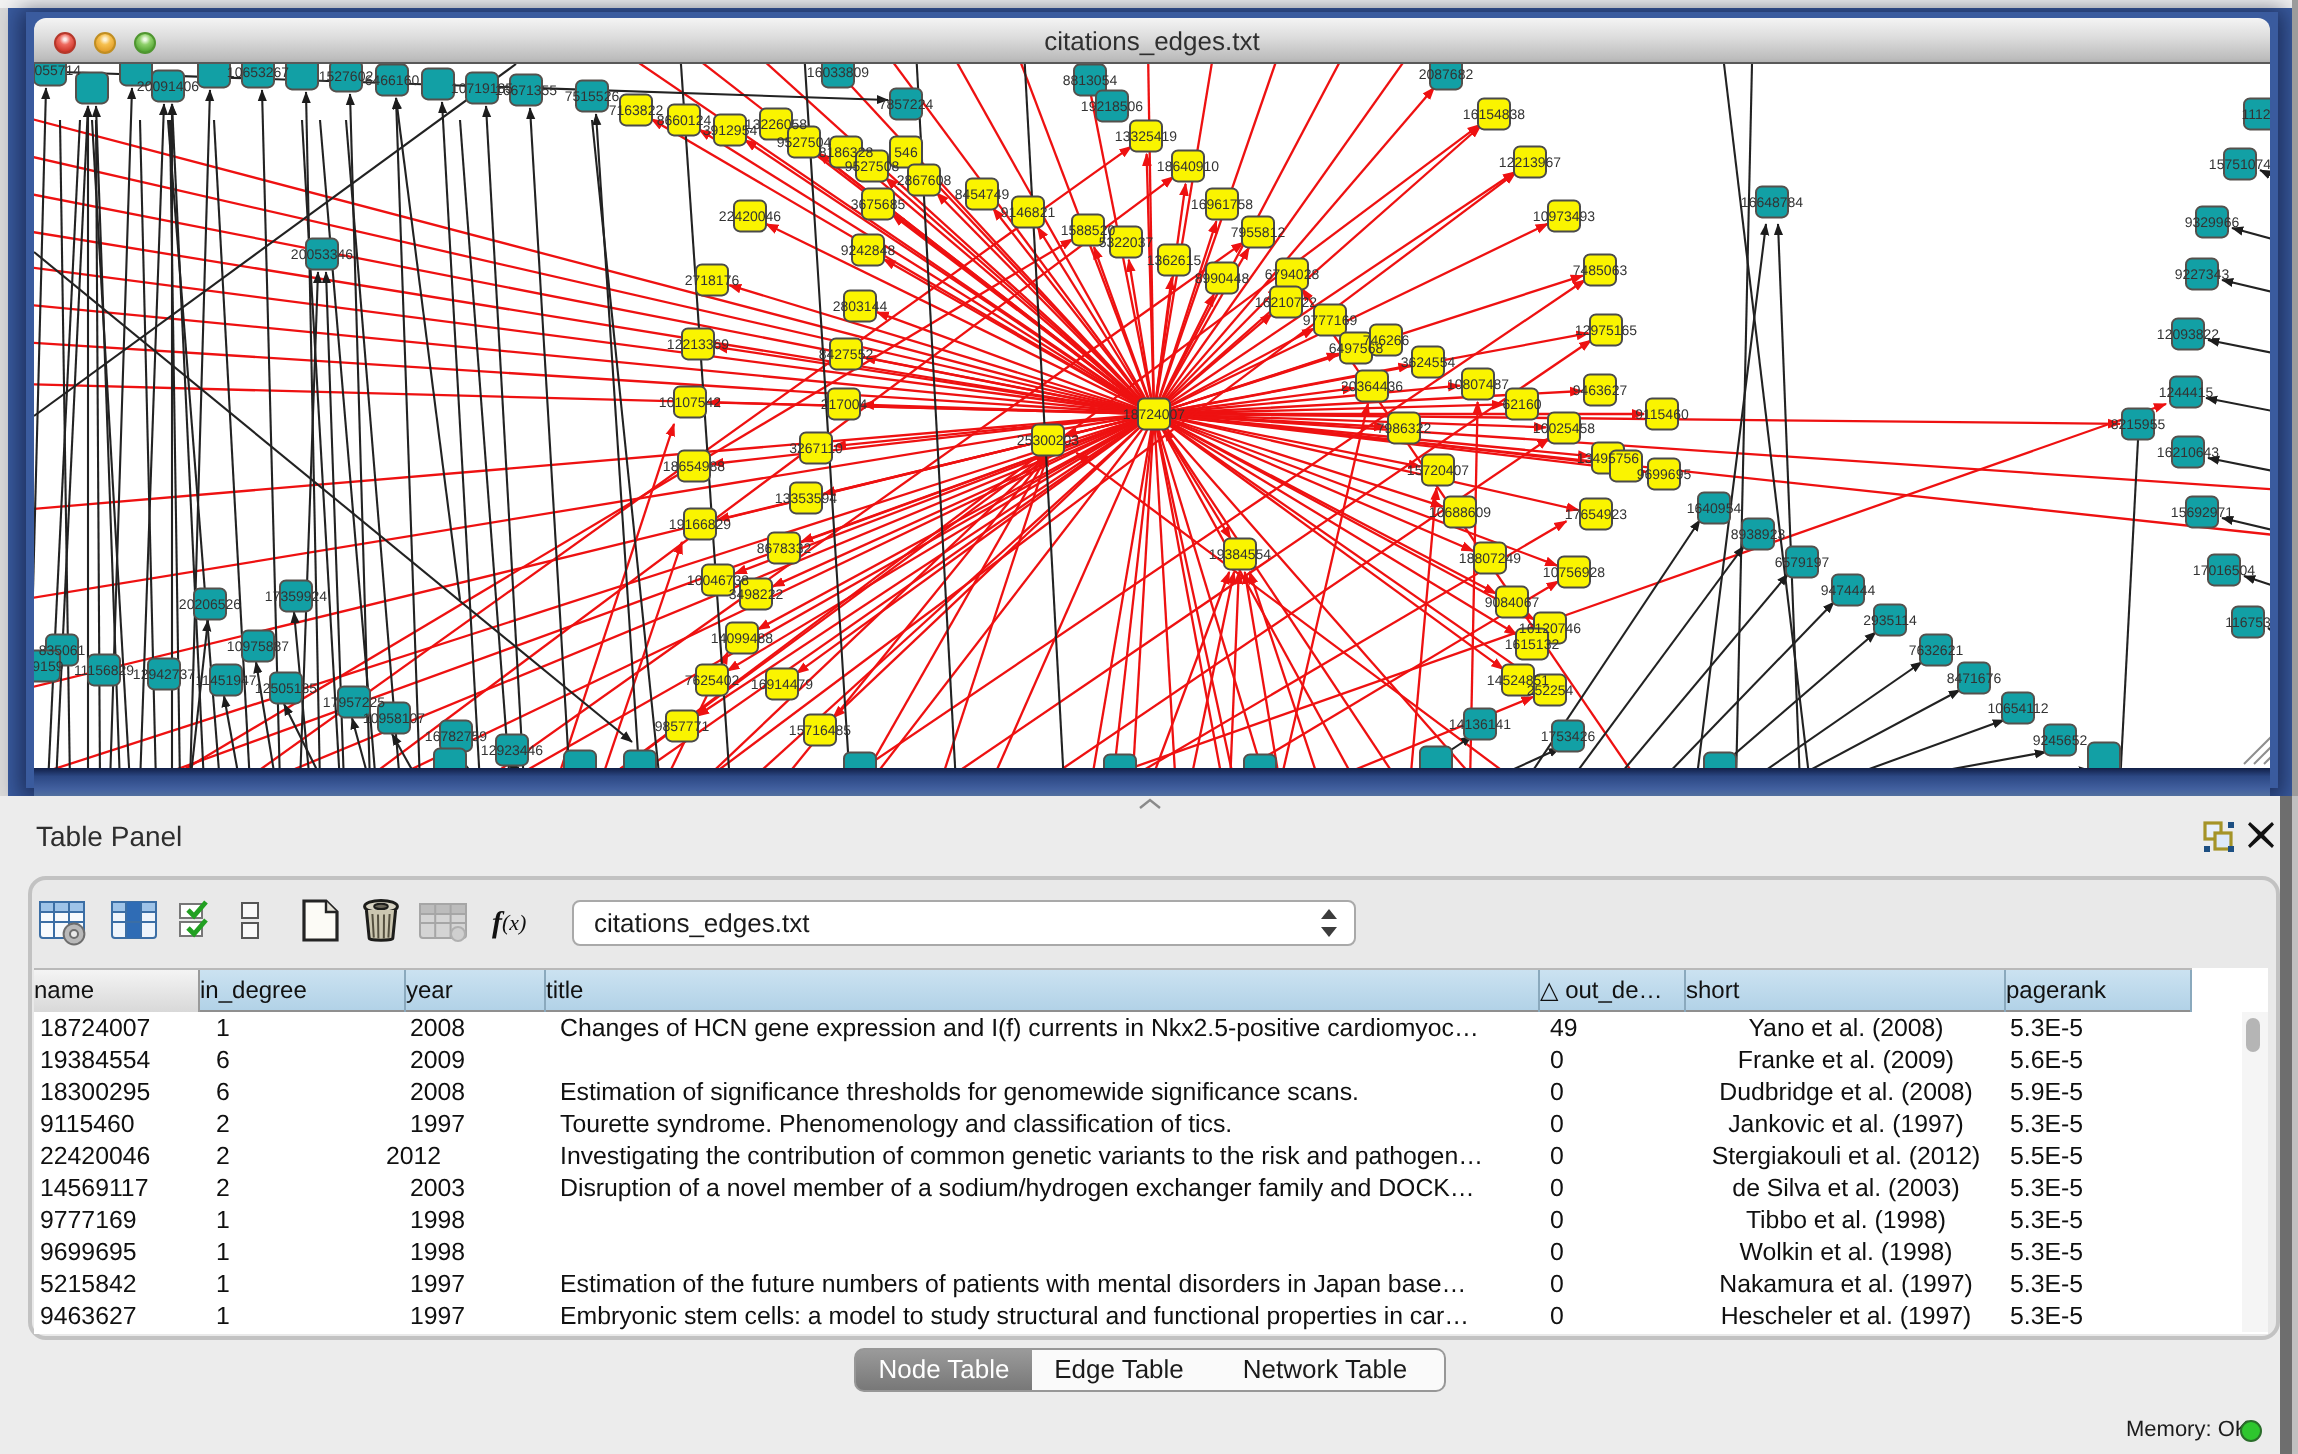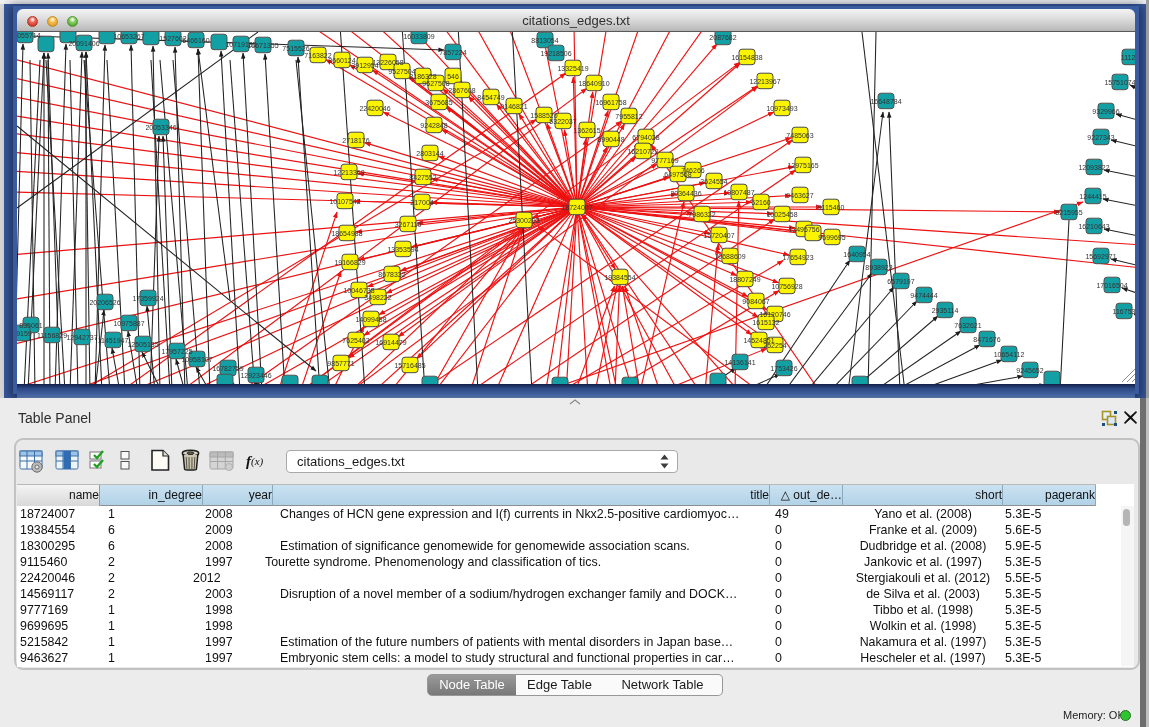--- a/index.html
+++ b/index.html
@@ -29,21 +29,21 @@
 #paneltitle { left:18px; top:410px; font-size:14px; color:#2e2e2e; }
 #container { left:14px; top:438px; width:1126px; height:232px; background:#e9e9e9;
   border:2px solid #c2c2c2; border-radius:9px; }
 #combo { left:286px; top:450px; width:392px; height:23px; background:#fff;
   border:1px solid #a9a9a9; border-radius:4px; }
 #combotext { left:297px; top:454px; font-size:13px; color:#1a1a1a; }
 
 #thead { left:17px; top:484px; width:1079px; height:22px;
   background:linear-gradient(#cbe2f1,#b2d2e7); border-top:1px solid #b9b9b9; border-bottom:1px solid #8f8f8f;}
 .hc { position:absolute; top:0; height:22px; border-right:1px solid #8aa9bd;
-  font-size:12px; color:#111; text-align:right; line-height:21px; }
+  font-size:12px; color:#111; text-align:left; line-height:21px; }
 #namehc { left:0; width:83px; background:linear-gradient(#f4f4f4,#d7d7d7); border-right:1px solid #9a9a9a; }
 .row { position:absolute; left:17px; width:1104px; height:16px; background:#fff;
   font-size:12.4px; color:#101010; }
 .row span { position:absolute; top:1px; white-space:nowrap; }
 .row .ctr { text-align:center; }
 #tbodybg { left:17px; top:484px; width:1117px; height:183px; background:#fff; }
 #sbar { left:1119px; top:506px; width:15px; height:160px; background:#f5f5f5; border-left:1px solid #e2e2e2; }
 #sthumb { left:1123px; top:509px; width:7px; height:17px; background:#b5b5b5; border-radius:3.5px; }
 
 .tab { position:absolute; top:674px; height:22px; font-size:13px; color:#1a1a1a;
@@ -684,38 +684,39 @@
     <span style="left:91px">6</span>
     <span style="left:188px">2009</span>
     <span style="left:758px">0</span>
     <span class="ctr" style="left:826px;width:160px">Franke et al. (2009)</span>
     <span style="left:988px">5.6E-5</span>
   </div>
 <div class="row" style="top:538px">
 <span style="left:3px">18300295</span>
     <span style="left:91px">6</span>
     <span style="left:188px">2008</span>
-    <span style="left:263px">Estimation of significance genomewide for genomewide association scans.</span>
+    <span style="left:263px">Estimation of significance thresholds for genomewide significance scans.</span>
     <span style="left:758px">0</span>
     <span class="ctr" style="left:826px;width:160px">Dudbridge et al. (2008)</span>
     <span style="left:988px">5.9E-5</span>
   </div>
 <div class="row" style="top:554px">
 <span style="left:3px">9115460</span>
     <span style="left:91px">2</span>
     <span style="left:188px">1997</span>
-    <span style="left:248px">Tourette syndrome. Phenomenology and classification of tics.</span>
+    <span style="left:263px">Tourette syndrome. Phenomenology and classification of tics.</span>
     <span style="left:758px">0</span>
     <span class="ctr" style="left:826px;width:160px">Jankovic et al. (1997)</span>
     <span style="left:988px">5.3E-5</span>
   </div>
 <div class="row" style="top:570px">
 <span style="left:3px">22420046</span>
     <span style="left:91px">2</span>
     <span style="left:176px">2012</span>
+    <span style="left:263px">Investigating the contribution of common genetic variants to the risk and pathogen…</span>
     <span style="left:758px">0</span>
     <span class="ctr" style="left:826px;width:160px">Stergiakouli et al. (2012)</span>
     <span style="left:988px">5.5E-5</span>
   </div>
 <div class="row" style="top:586px">
 <span style="left:3px">14569117</span>
     <span style="left:91px">2</span>
     <span style="left:188px">2003</span>
     <span style="left:263px">Disruption of a novel member of a sodium/hydrogen exchanger family and DOCK…</span>
     <span style="left:758px">0</span>

